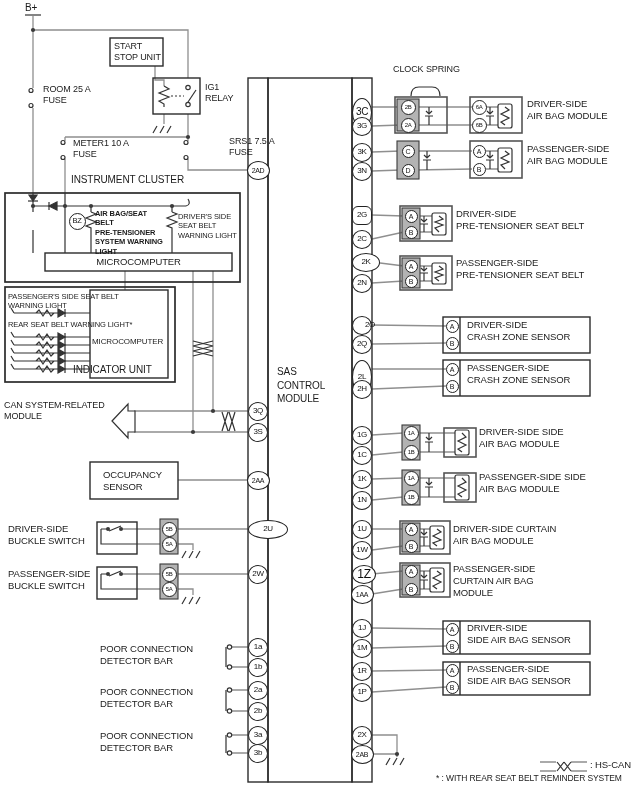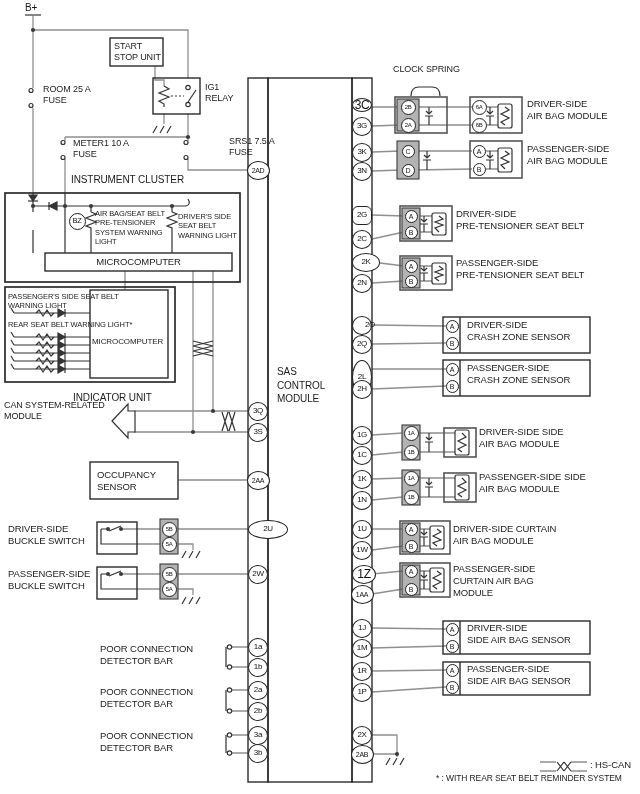--- a/index.html
+++ b/index.html
@@ -8,21 +8,21 @@
   svg.layer{position:absolute;left:0;top:0;z-index:1;}
   #labels,#pins{position:absolute;left:0;top:0;width:640px;height:794px;z-index:2;pointer-events:none;}
   .lbl{position:absolute;white-space:pre-line;line-height:1.2;letter-spacing:-0.1px;color:#1b1b1b;}
   .t75{font-size:7.5px;line-height:1.25;}
   .t8{font-size:8px;}
   .t85{font-size:8.5px;}
   .t9{font-size:9px;}
   .t95{font-size:9.5px;line-height:1.25;}
   .t10{font-size:10px;}
   .cbox{display:flex;align-items:center;justify-content:center;text-align:center;}
-  .occ{display:flex;flex-direction:column;justify-content:center;padding-left:7px;box-sizing:border-box;}
+  .occ{display:flex;flex-direction:column;justify-content:center;padding-left:13px;box-sizing:border-box;}
   .sas{line-height:1.35;}
   .pin{position:absolute;border:1.2px solid #222;border-radius:50%;background:#fff;color:#111;
        display:flex;align-items:center;justify-content:center;line-height:1;
        letter-spacing:-0.3px;box-sizing:border-box;z-index:3;}
 </style>
 </head>
 <body>
 
 <div class="stage">
 
@@ -206,33 +206,33 @@
 STOP UNIT</div>
   <div class="lbl t9" style="left:205px;top:82px;">IG1
 RELAY</div>
   <div class="lbl t9" style="left:43px;top:84px;">ROOM 25 A
 FUSE</div>
   <div class="lbl t9" style="left:73px;top:138px;">METER1 10 A
 FUSE</div>
   <div class="lbl t9" style="left:195px;top:136px;margin-left:34px;">SRS1 7.5 A
 FUSE</div>
   <div class="lbl t10" style="left:71px;top:174px;">INSTRUMENT CLUSTER</div>
-  <div class="lbl t75" style="left:95px;top:209px;width:72px;">AIR BAG/SEAT BELT
+  <div class="lbl t75" style="left:95px;top:209px;width:72px;font-weight:bold;">AIR BAG/SEAT BELT
 PRE-TENSIONER
 SYSTEM WARNING
 LIGHT</div>
   <div class="lbl t75" style="left:178px;top:212px;">DRIVER'S SIDE
 SEAT BELT
 WARNING LIGHT</div>
   <div class="lbl t95 cbox" style="left:45px;top:253px;width:187px;height:18px;">MICROCOMPUTER</div>
   <div class="lbl t75" style="left:8px;top:292px;">PASSENGER'S SIDE SEAT BELT
 WARNING LIGHT</div>
   <div class="lbl t75" style="left:8px;top:320px;">REAR SEAT BELT WARNING LIGHT*</div>
   <div class="lbl t8" style="left:92px;top:337px;">MICROCOMPUTER</div>
-  <div class="lbl t10" style="left:46px;top:392px;padding-left:27px;">INDICATOR UNIT</div>
+  <div class="lbl t10" style="left:46px;top:364px;padding-left:27px;">INDICATOR UNIT</div>
   <div class="lbl t9" style="left:4px;top:400px;">CAN SYSTEM-RELATED
 MODULE</div>
   <div class="lbl t95 occ" style="left:90px;top:462px;width:88px;height:37px;">OCCUPANCY
 SENSOR</div>
   <div class="lbl t95" style="left:8px;top:523px;">DRIVER-SIDE
 BUCKLE SWITCH</div>
   <div class="lbl t95" style="left:8px;top:568px;">PASSENGER-SIDE
 BUCKLE SWITCH</div>
   <div class="lbl t95" style="left:100px;top:643px;">POOR CONNECTION
 DETECTOR BAR</div>
@@ -279,21 +279,21 @@
       <div class="pin" style="left: 248px; top: 422.5px; width: 20px; height: 19px; font-size: 8px;">3S</div>
       <div class="pin" style="left: 246.5px; top: 470.5px; width: 23px; height: 19px; font-size: 7px;">2AA</div>
       <div class="pin" style="left: 248px; top: 519.5px; width: 40px; height: 19px; font-size: 8px;">2U</div>
       <div class="pin" style="left: 248px; top: 564.5px; width: 20px; height: 19px; font-size: 8px;">2W</div>
       <div class="pin" style="left: 248px; top: 637.5px; width: 20px; height: 19px; font-size: 8px;">1a</div>
       <div class="pin" style="left: 248px; top: 657.5px; width: 20px; height: 19px; font-size: 8px;">1b</div>
       <div class="pin" style="left: 248px; top: 680.5px; width: 20px; height: 19px; font-size: 8px;">2a</div>
       <div class="pin" style="left: 248px; top: 701.5px; width: 20px; height: 19px; font-size: 8px;">2b</div>
       <div class="pin" style="left: 248px; top: 725.5px; width: 20px; height: 19px; font-size: 8px;">3a</div>
       <div class="pin" style="left: 248px; top: 743.5px; width: 20px; height: 19px; font-size: 8px;">3b</div>
-      <div class="pin" style="left: 352px; top: 97.5px; width: 20px; height: 14px; font-size: 12px;">3C</div>
+      <div class="pin" style="left: 352px; top: 97.5px; width: 20px; height: 29px; font-size: 10px;">3C</div>
       <div class="pin" style="left: 352px; top: 116.5px; width: 20px; height: 19px; font-size: 8px;">3G</div>
       <div class="pin" style="left: 352px; top: 142.5px; width: 20px; height: 19px; font-size: 8px;">3K</div>
       <div class="pin" style="left: 352px; top: 161.5px; width: 20px; height: 19px; font-size: 8px;">3N</div>
       <div class="pin" style="left: 352px; top: 205.5px; width: 20px; height: 19px; font-size: 8px; border-radius: 6px;">2G</div>
       <div class="pin" style="left: 352px; top: 229.5px; width: 20px; height: 19px; font-size: 8px;">2C</div>
       <div class="pin" style="left: 352px; top: 252.5px; width: 28px; height: 19px; font-size: 8px;">2K</div>
       <div class="pin" style="left: 352px; top: 273.5px; width: 20px; height: 19px; font-size: 8px;">2N</div>
       <div class="pin" style="left: 352px; top: 315.5px; width: 20px; height: 19px; font-size: 8px; padding-left: 16px;">2O</div>
       <div class="pin" style="left: 352px; top: 334.5px; width: 20px; height: 19px; font-size: 8px;">2Q</div>
       <div class="pin" style="left: 352px; top: 359.5px; width: 20px; height: 34px; font-size: 8px;">2L</div>

